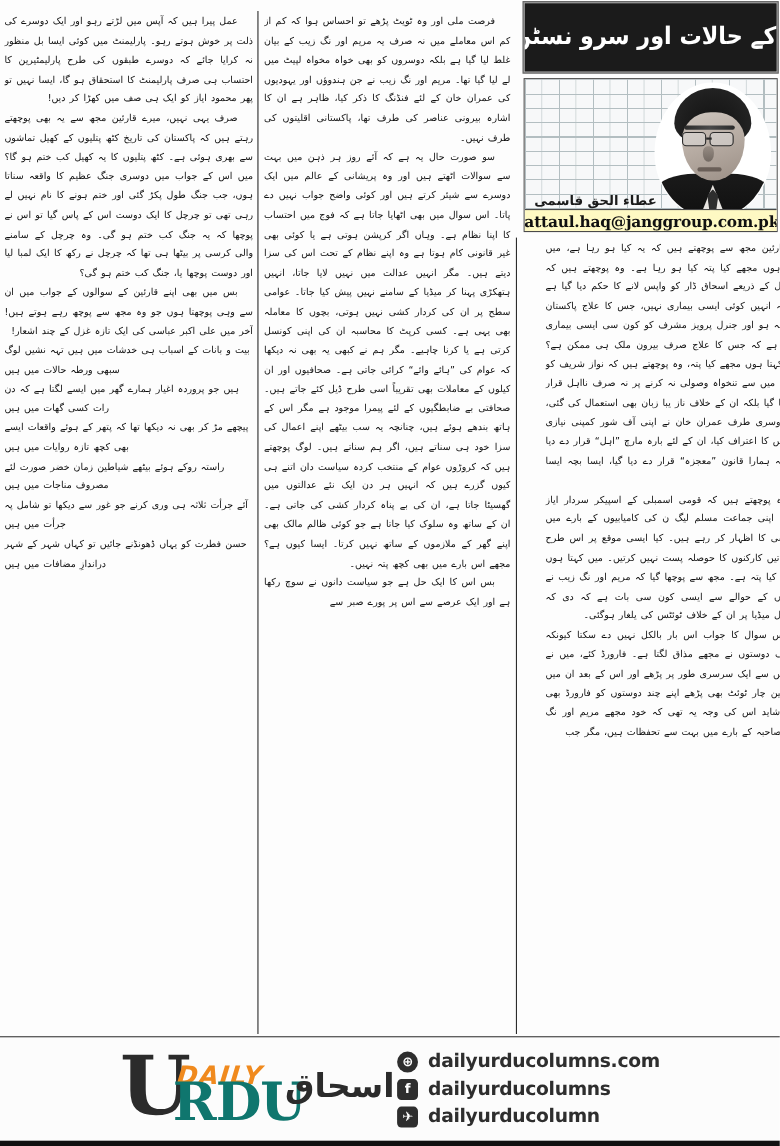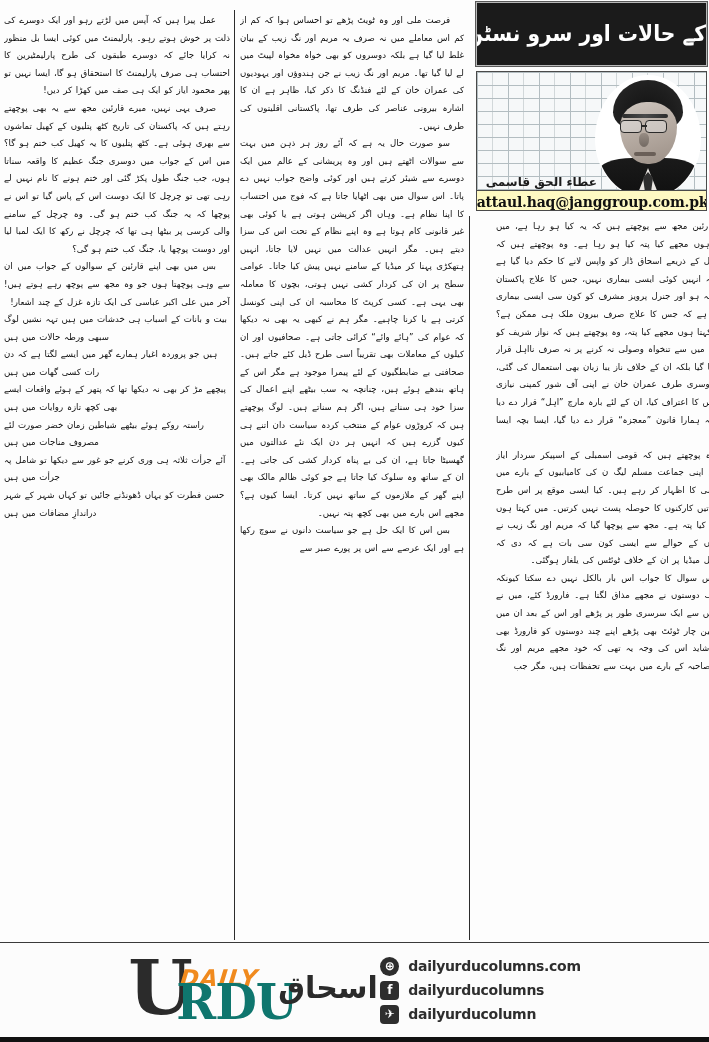--- a/index.html
+++ b/index.html
@@ -325,21 +325,21 @@
     justify-content: center;
     color: #ffffff;
     font-size: 12px;
     font-weight: 700;
     font-family: "DejaVu Sans", sans-serif;
     flex: 0 0 auto;
   }
   .social-icon.round { border-radius: 50%; }
   .social-label {
     font-family: "DejaVu Sans", sans-serif;
-    font-size: 14px;
+    font-size: 17px;
     font-weight: 700;
     color: #2e2e2e;
     letter-spacing: -0.3px;
     white-space: nowrap;
   }
   #footer-rule {
     position: absolute;
     left: 0; bottom: 0;
     width: 709px; height: 5px;
     background: #111111;

